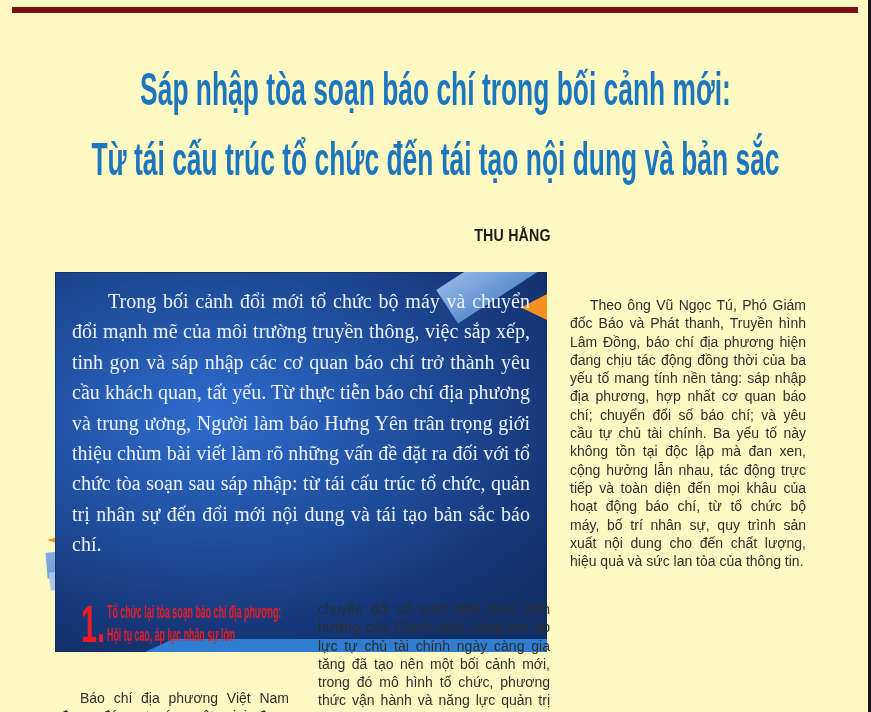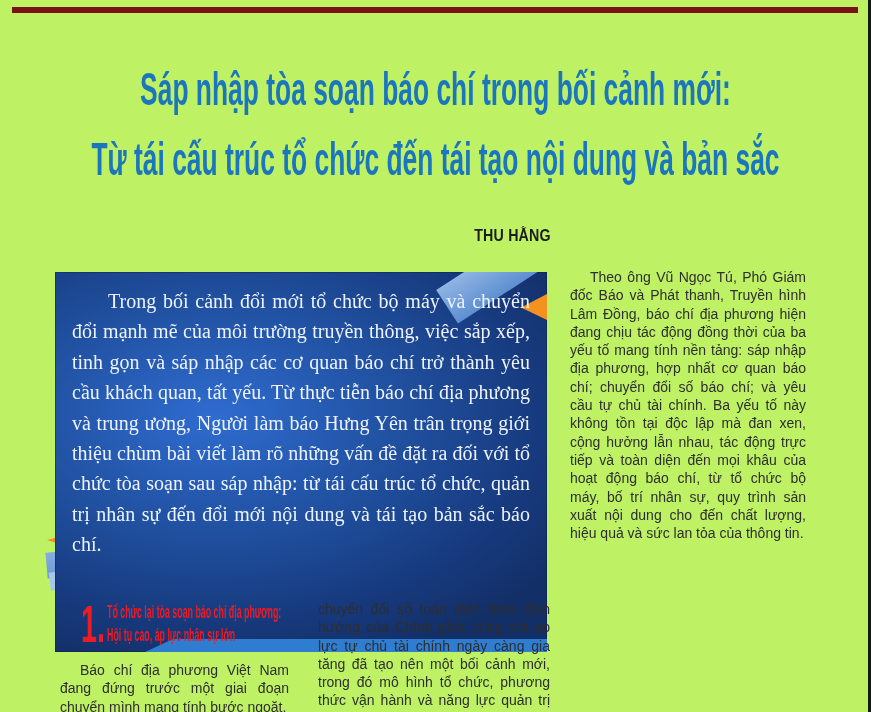--- a/index.html
+++ b/index.html
@@ -1,17 +1,17 @@
 <!DOCTYPE html>
 <html><head>
 <meta charset="utf-8">
 <style>
   html,body{margin:0;padding:0;}
   body{background:#ffffff;font-family:"Liberation Sans",sans-serif;}
-  #page{position:relative;width:871px;height:712px;background:#bef264;overflow:hidden;}
+  #page{position:relative;width:871px;height:712px;background:#fef9c3;overflow:hidden;}
 
   
   .top-rule{position:absolute;left:12px;top:7px;width:846px;height:6px;background:#7b1117;}
 
   
   .edge-line{position:absolute;right:0;top:0;width:3px;height:712px;background:#161616;}
 
   
   .headline{position:absolute;left:0;top:0;width:871px;text-align:center;color:#1b76bd;}
   .headline .t-line{position:absolute;left:0;width:871px;height:46px;line-height:46px;
@@ -44,21 +44,21 @@
   .ribbon-bl1{position:absolute;left:-9px;top:268px;width:290px;height:26px;
     background:linear-gradient(180deg,#86aede,#6b9ad6);transform:rotate(-5deg);}
   .ribbon-bl2{position:absolute;left:-6px;top:288px;width:210px;height:18px;
     background:#a9c6ea;transform:rotate(-7deg);}
   .tri-bl{position:absolute;left:-8px;top:258px;width:36px;height:22px;background:#f5921f;
     clip-path:polygon(0 45%,100% 0,100% 100%);}
 
   
   .body-col{position:absolute;color:#2e2e2e;font-size:14px;line-height:18.3px;text-align:justify;}
   .body-col p{margin:0;}
-  .body-col p.indent{text-indent:20px;}
+  .body-col p.indent{text-indent:20px;margin-top:28px;}
   .body-col p + p{margin-top:5px;}
   .col-right{left:570px;top:268px;width:236px;}
   .col-middle{left:318px;top:600px;width:232px;}
   .col-left{left:60px;top:661px;width:229px;}
 
   
   .sec-num{position:absolute;left:81px;top:598px;height:40px;line-height:40px;
     font-weight:700;font-size:40px;color:#ec1c24;transform:scale(0.72,1.3);transform-origin:left top;white-space:nowrap;}
   .sec-line{position:absolute;left:107px;height:20px;line-height:20px;font-weight:700;font-size:13px;
     color:#ec1c24;transform:scale(0.68,1.39);transform-origin:left center;white-space:nowrap;}

